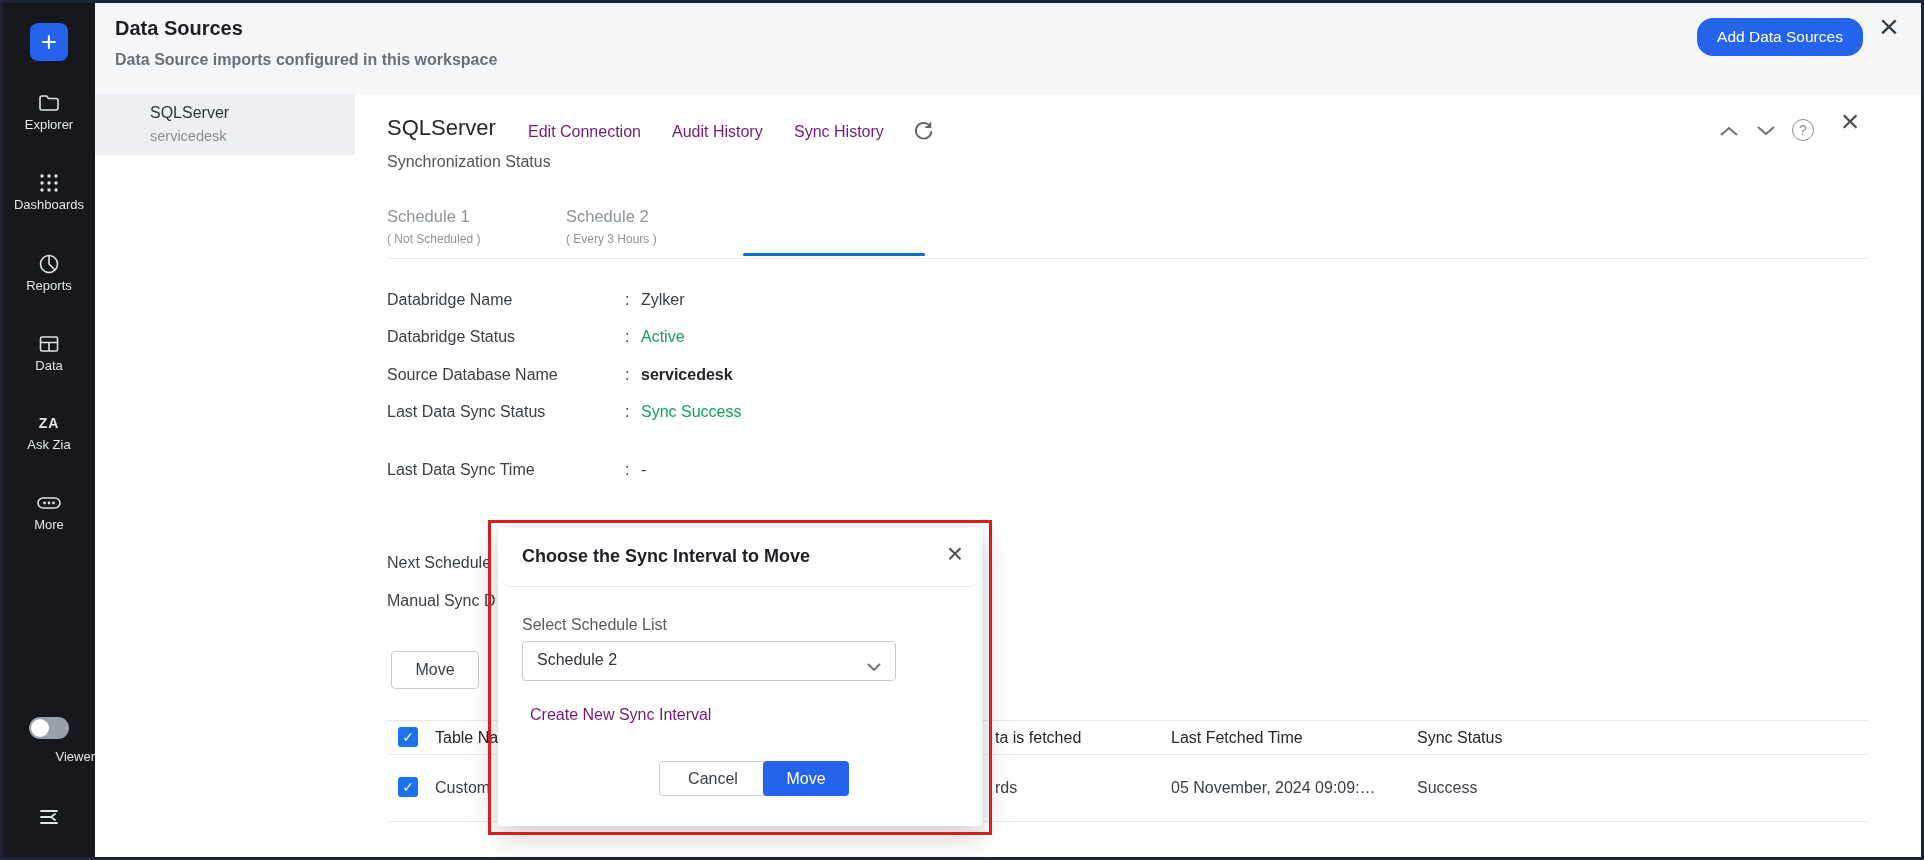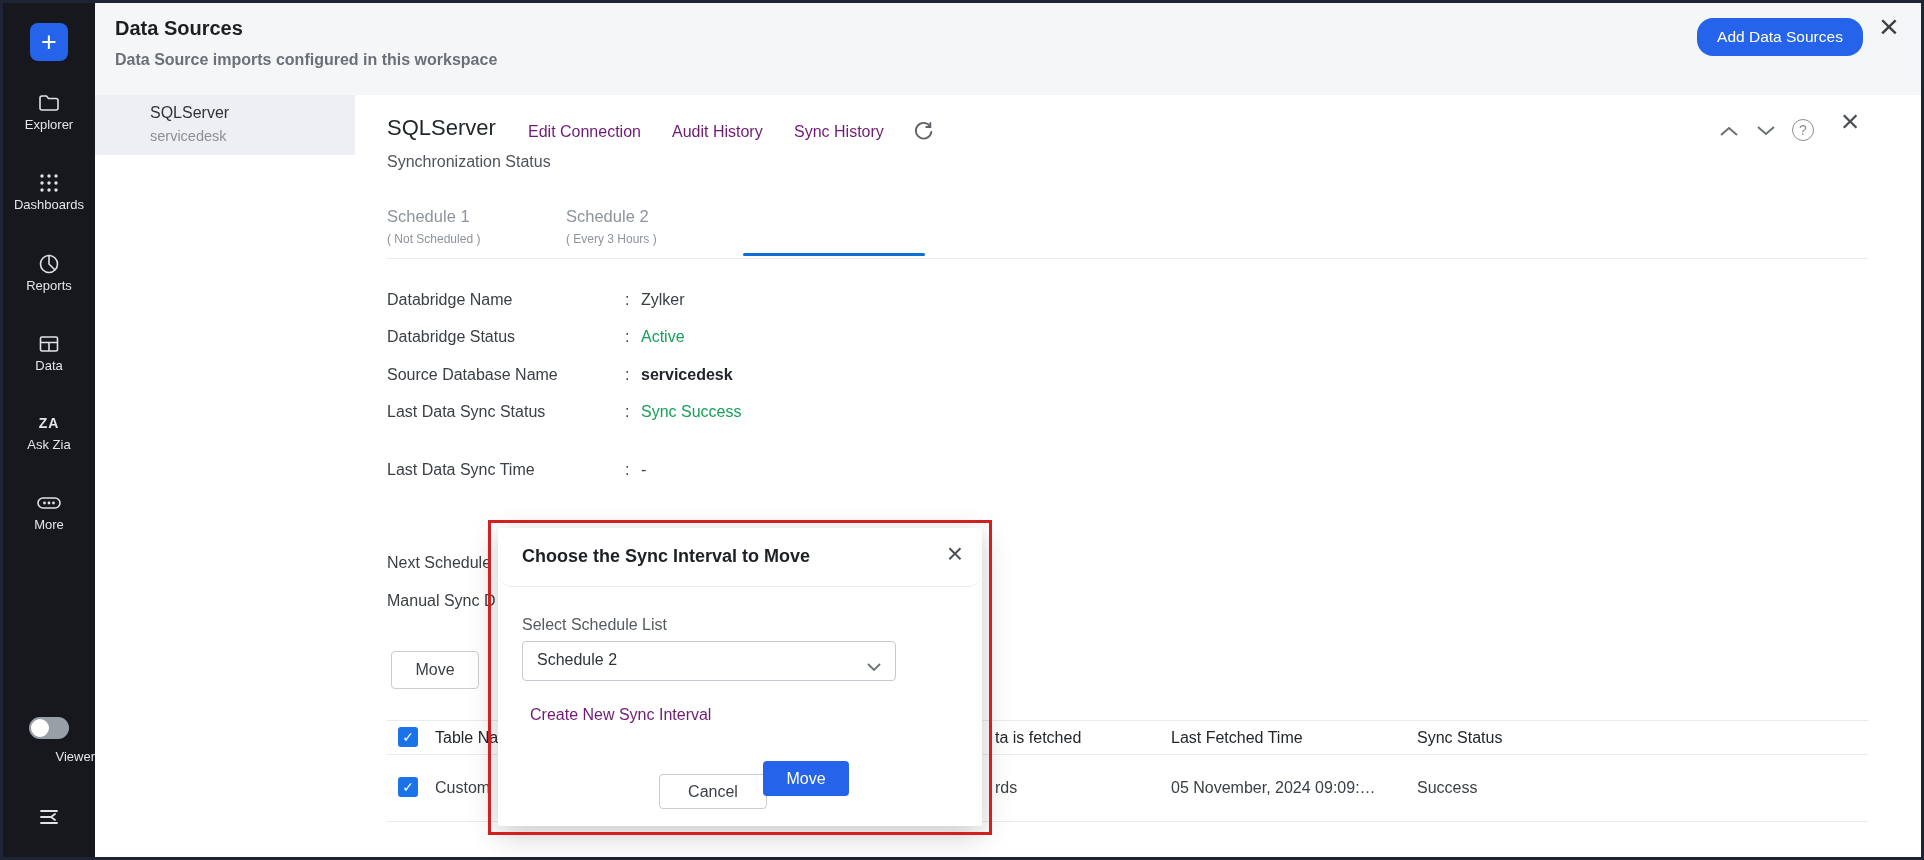--- a/index.html
+++ b/index.html
@@ -280,21 +280,21 @@
     <div class="select-label">Select Schedule List</div>
     <div class="dropdown">
       <span class="dropdown-value">Schedule 2</span>
       <span class="dropdown-chevron">
         <svg width="14" height="9" viewBox="0 0 14 9">
             <path d="M1 1l6 6 6-6" fill="none" stroke="#6b7177" stroke-width="1.8"></path>
           </svg>
       </span>
     </div>
     <a class="create-link link">Create New Sync Interval</a>
-    <div class="btn-outline abs" style="left:161px;top:246px;width:108px;height:35px">
+    <div class="btn-outline abs" style="left:161px;top:233px;width:108px;height:35px">
       <span>Cancel</span>
     </div>
     <div class="btn-primary abs" style="left:265px;top:233px;width:86px;height:35px">
       <span>Move</span>
     </div>
   </div>
 
   <div class="annotation"></div>
 
 </div>

